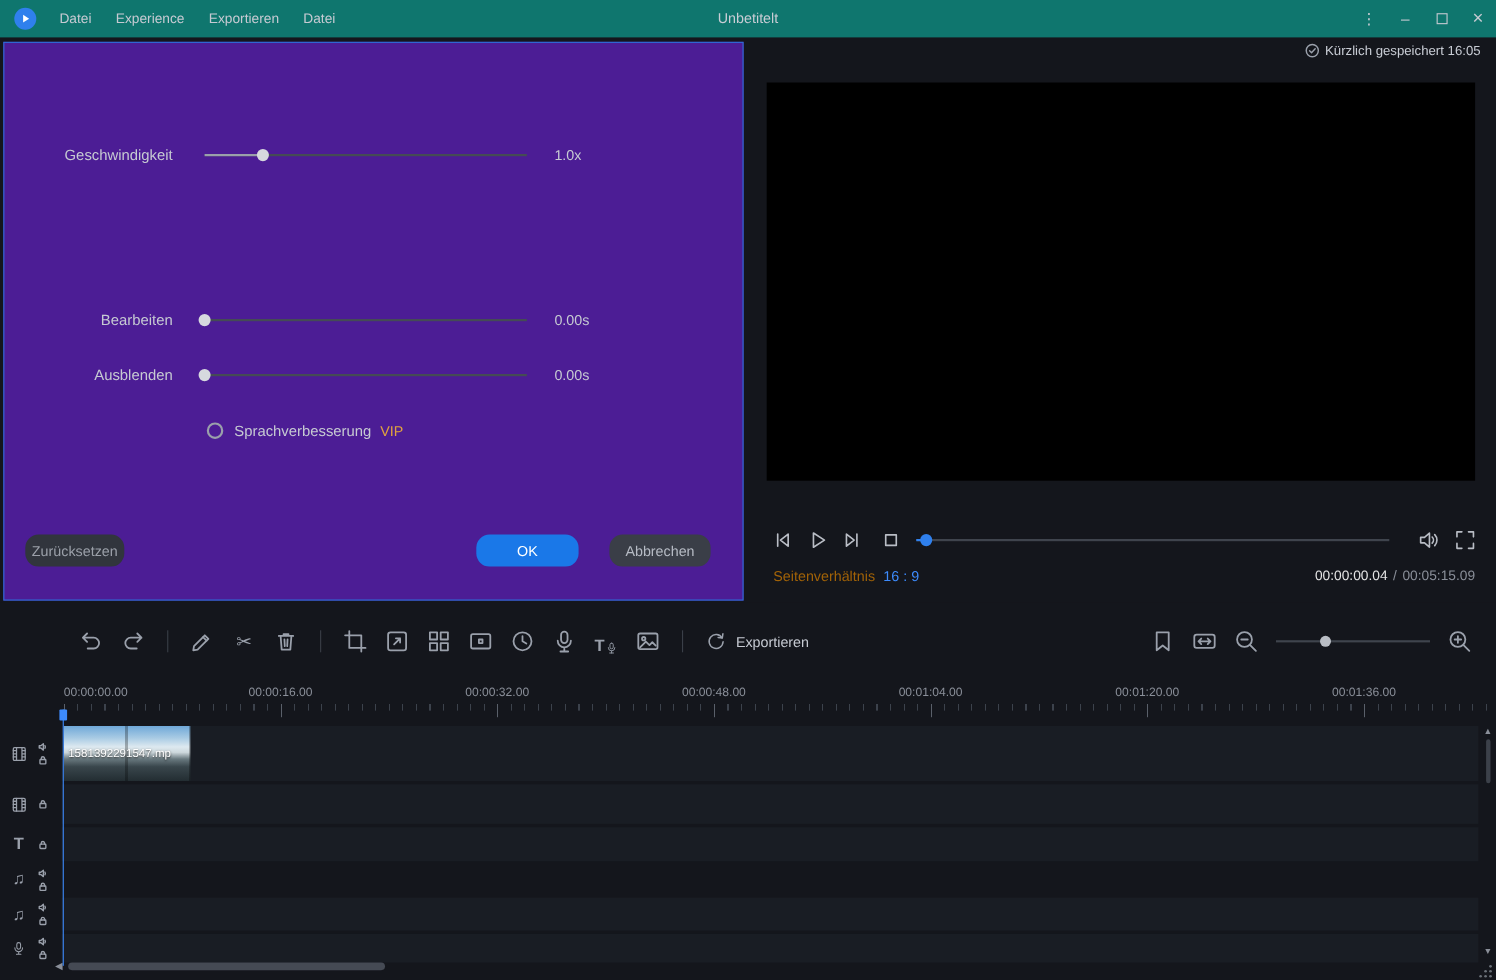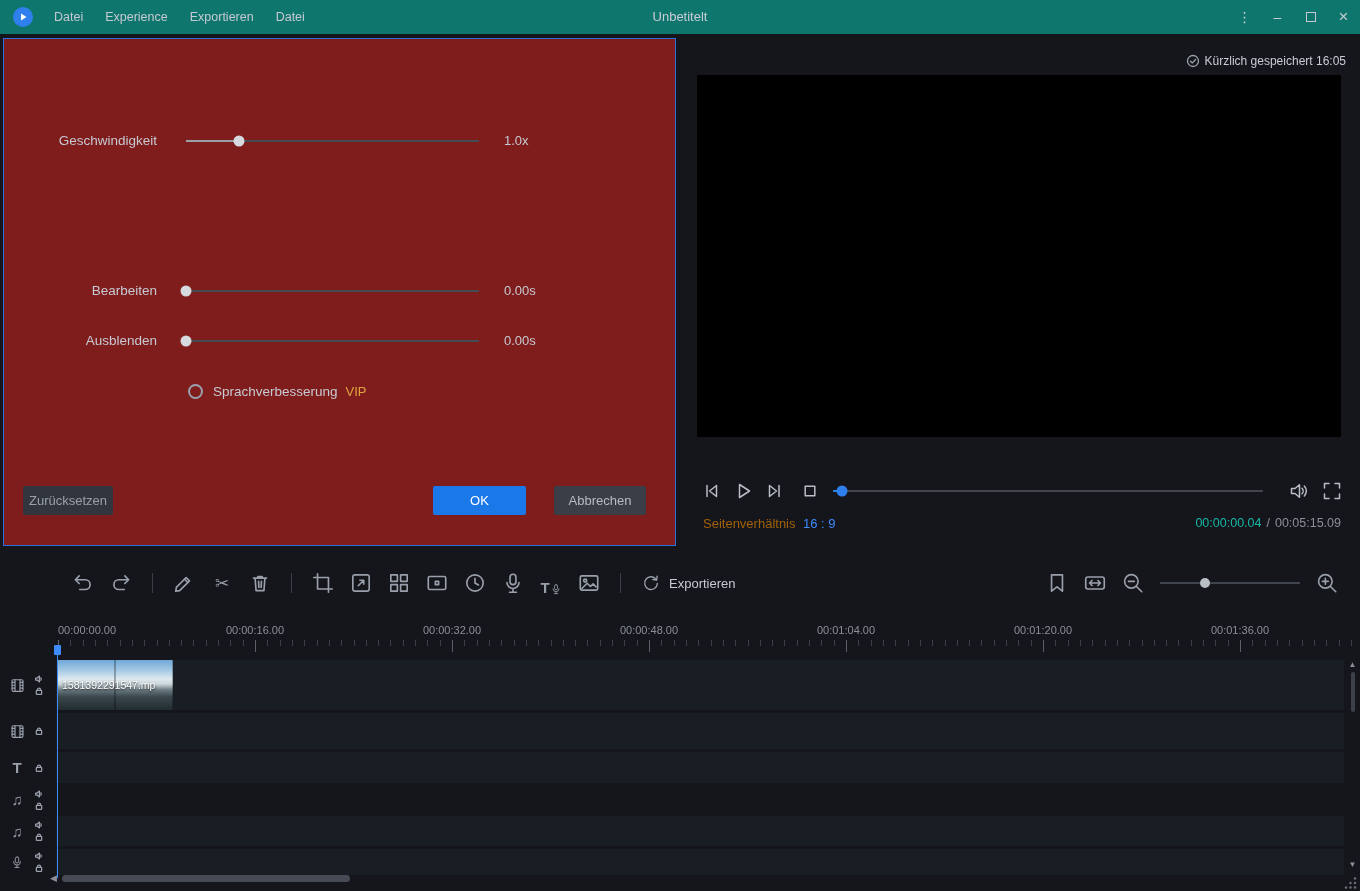--- a/index.html
+++ b/index.html
@@ -12,55 +12,55 @@
   .topbar{position:absolute;left:0;top:0;width:1360px;height:34px;background:#0f766e;display:flex;align-items:center;z-index:30}
   .logo{width:20px;height:20px;border-radius:50%;background:#2f80ed;margin:0 10px 0 13px;display:flex;align-items:center;justify-content:center}
   .menu{display:flex}
   .menu-item{padding:5px 11px;font-size:12.5px;color:#c6cad2;cursor:default}
   .win-title{position:absolute;left:50%;top:0;height:34px;line-height:34px;transform:translateX(-50%);font-size:13px;color:#c9cdd5}
   .win-controls{margin-left:auto;display:flex;height:34px;align-items:stretch}
   .win-btn{width:33px;display:flex;align-items:center;justify-content:center;font-size:14px;color:#c6cad2}
   .max-glyph{width:10px;height:10px;border:1px solid #c6cad2}
 
   
-  .dialog{position:absolute;left:3px;top:38px;width:673px;height:508px;background:#7f1d1d;border:1px solid #2d6fd8;z-index:10}
+  .dialog{position:absolute;left:3px;top:38px;width:673px;height:508px;background:#4c1d95;border:1px solid #2d6fd8;z-index:10}
   .srow{position:absolute;left:0;width:100%;height:20px}
   .srow .lbl{position:absolute;left:0;top:2px;width:153px;text-align:right;font-size:13.5px;color:#c6cad2}
   .sl{position:absolute;left:182px;top:0;width:293px;height:20px}
   .sl-track{position:absolute;left:0;right:0;top:9px;height:2px;background:#454b55}
   .sl-fill{position:absolute;left:0;top:9px;height:2px;background:#9aa0aa;width:calc(var(--p,0)*1%)}
   .sl-thumb{position:absolute;top:10px;left:calc(var(--p,0)*1%);width:11px;height:11px;border-radius:50%;background:#d6d9de;transform:translate(-50%,-50%)}
   .sval{position:absolute;left:500px;top:2px;font-size:13px;color:#c6cad2}
   .row-0{top:92px}.row-1{top:192px}.row-2{top:242px}.row-3{top:292px}
   .voicerow{position:absolute;left:184px;top:342px;height:20px;display:flex;align-items:center;gap:10px}
   .radio{width:15px;height:15px;border:2px solid #9aa0ab;border-radius:50%}
   .voicelbl{font-size:13.5px;color:#c6cad2}
   .vip{font-size:13px;color:#e0a23e;margin-left:-2px}
-  .btn{position:absolute;top:447px;height:29px;font-size:13px;display:flex;align-items:center;justify-content:center;border-radius:2px;cursor:default}
+  .btn{position:absolute;top:447px;height:29px;font-size:13px;display:flex;align-items:center;justify-content:center;border-radius:12px;cursor:default}
   .btn-reset{left:19px;width:90px;background:#31353d;color:#9ba0a9}
   .btn-ok{left:429px;width:93px;background:#1a78e8;color:#ffffff}
   .btn-cancel{left:550px;width:92px;background:#3a3e47;color:#b6bbc4}
 
   
   .preview{position:absolute;left:680px;top:34px;width:680px;height:514px}
-  .saved{position:absolute;top:20px;right:14px;display:flex;align-items:center;gap:5px;font-size:12px;color:#c9cdd5}
+  .saved{position:absolute;top:5px;right:14px;display:flex;align-items:center;gap:5px;font-size:12px;color:#c9cdd5}
   .video{position:absolute;left:17px;top:41px;width:644px;height:362px;background:#000}
   .pcontrols{position:absolute;left:0;top:444px;width:680px;height:26px}
   .pc{position:absolute;top:2px;width:22px;height:22px;color:#b9bdc5}
   .pc-prev{left:20px}.pc-play{left:52px}.pc-next{left:84px}.pc-stop{left:119px}
   .pc-vol{left:608px}.pc-full{left:641px}
   .pprog{position:absolute;left:153px;top:2px;width:430px;height:22px}
   .pp-track{position:absolute;left:0;right:0;top:10px;height:2px;background:#3f444d}
   .pp-fill{position:absolute;left:0;top:10px;height:2px;background:#2f80ed;width:calc(var(--p,0)*1%)}
   .pp-thumb{position:absolute;top:11px;left:calc(var(--p,0)*1%);width:11px;height:11px;border-radius:50%;background:#2f80ed;transform:translate(-50%,-50%)}
   .pinfo{position:absolute;left:0;top:482px;width:680px;height:18px;font-size:13px}
   .aspect-label{position:absolute;left:23px;color:#a16207}
   .aspect-value{position:absolute;left:123px;color:#3d8bfd}
   .ptime{position:absolute;right:19px;font-size:12.5px;color:#8a8f99;display:flex;gap:5px}
-  .ptime .cur{color:#14b8a6}
+  .ptime .cur{color:#e5e5e5}
 
   
   .timeline{position:absolute;left:0;top:548px;width:1360px;height:343px;background:#14161c}
   .ttoolbar{position:absolute;left:0;top:12px;width:1360px;height:46px;display:flex;align-items:center;padding:0 14px 0 64px}
   .tool{width:24px;height:24px;display:flex;align-items:center;justify-content:center;margin:0 7px;color:#9aa0ab;font-size:17px;line-height:1}
   .tsep{width:1px;height:20px;background:#3a3f48;margin:0 12px}
   .export-btn{display:flex;align-items:center;gap:8px;margin:0 0 0 8px;color:#c6cad2;font-size:13px}
   .tts{display:flex;align-items:flex-end;color:#9aa0ab;font-size:15px;font-weight:bold}
   .tright{margin-left:auto;display:flex;align-items:center}
   .zoom-sl{position:relative;width:140px;height:22px;margin:0 8px}

